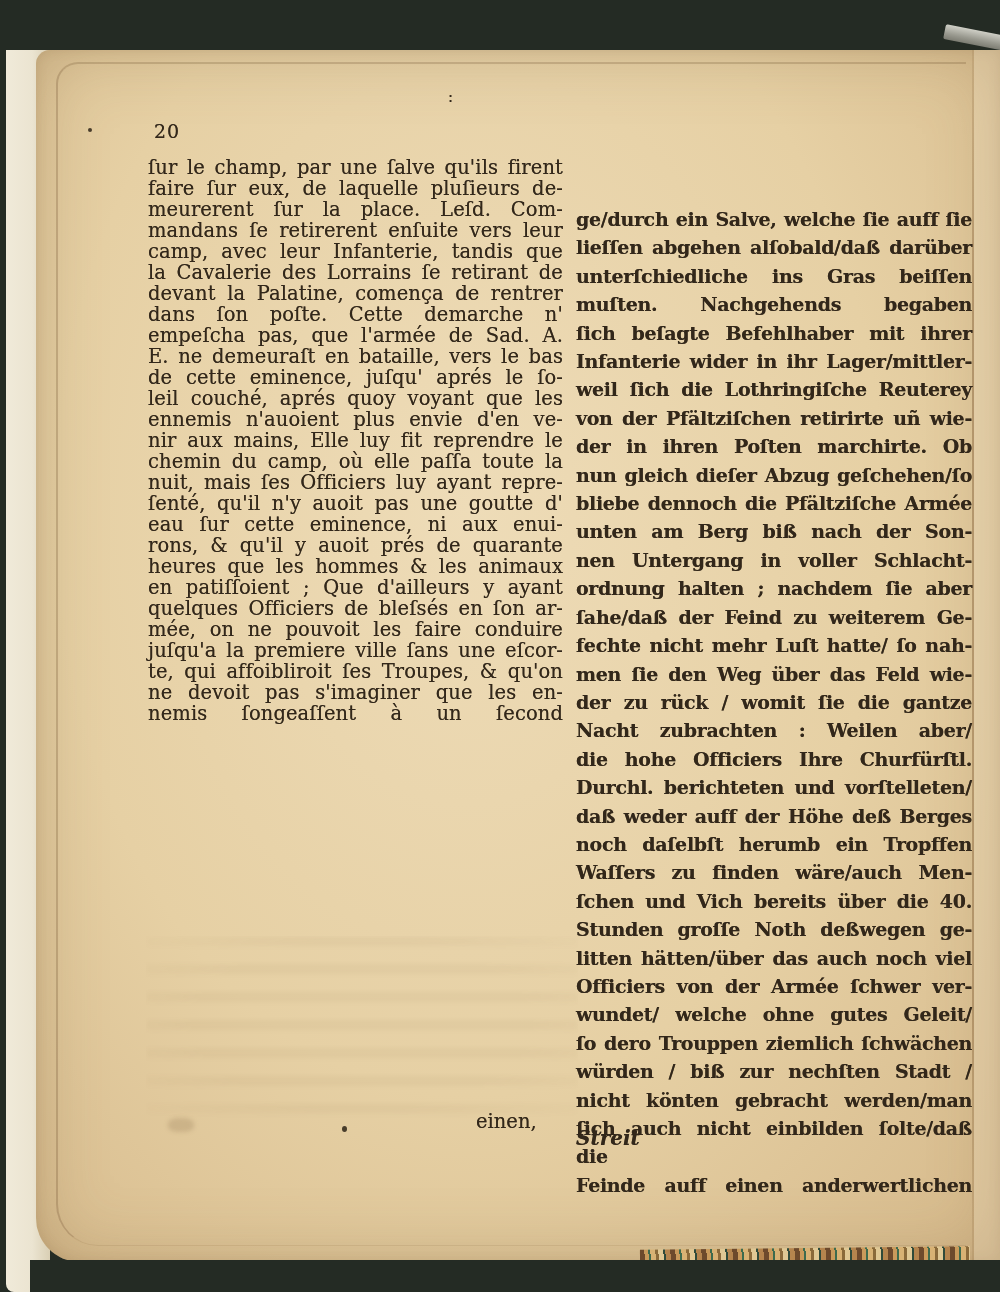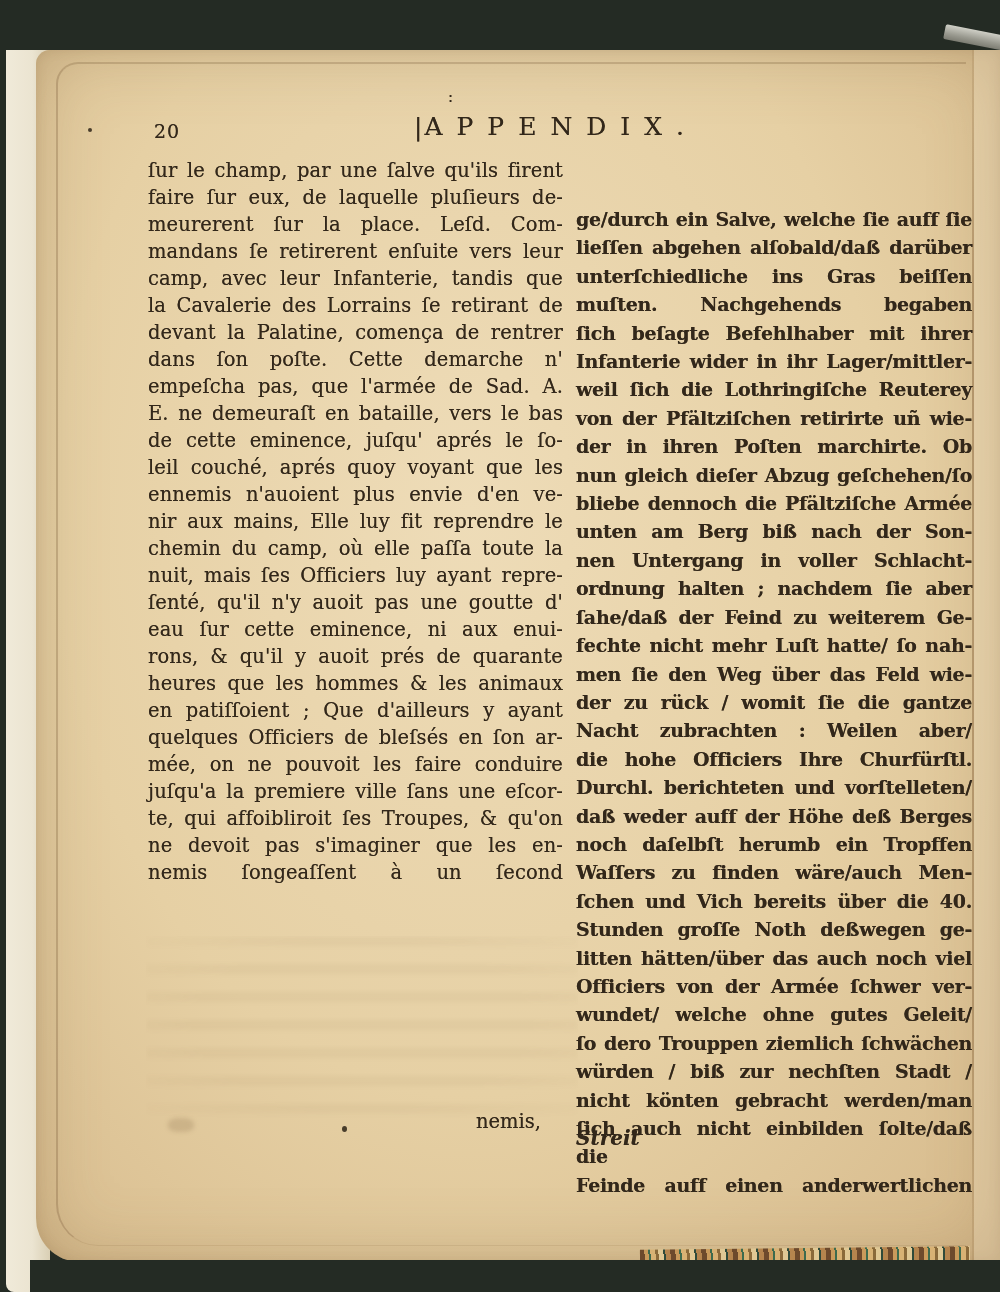--- a/index.html
+++ b/index.html
@@ -57,21 +57,21 @@
   }
   .gutter-crease{position:absolute;right:26px;top:0;bottom:0;width:2px;background:linear-gradient(180deg,rgba(130,95,55,.15),rgba(130,95,55,.45) 20%,rgba(130,95,55,.42) 80%,rgba(130,95,55,.15));}
   .gutter-strip{position:absolute;right:0;top:0;bottom:0;width:26px;background:rgba(255,246,222,.22);}
   
   .folio{position:absolute;left:118px;top:70px;font-size:19px;letter-spacing:1px;}
   .head-mark{position:absolute;left:412px;top:38px;font-size:15px;letter-spacing:1px;}
   .running-head{position:absolute;left:300px;top:62px;width:440px;text-align:center;font-size:25px;letter-spacing:14px;white-space:nowrap;}
   .running-head .pre{letter-spacing:2px;font-weight:400;}
   
   .col{position:absolute;top:107px;text-align:justify;text-align-last:justify;-moz-text-align-last:justify;}
-  .col-french{left:112px;width:415px;font-size:19.5px;line-height:27px;letter-spacing:.1px;}
+  .col-french{left:112px;width:415px;font-size:19.5px;line-height:21px;letter-spacing:.1px;}
   .col-german{left:540px;width:396px;font-size:19px;line-height:28.4px;font-weight:700;letter-spacing:-.3px;margin-top:48px;}
   .catchword-left{position:absolute;left:440px;top:1060px;font-size:19.5px;}
   .catchword-right{position:absolute;left:540px;top:1076px;width:396px;text-align:left;font-size:20px;font-weight:700;font-style:italic;}
   
   .showthrough{
     position:absolute;left:110px;top:886px;width:432px;height:196px;opacity:.55;
     background:repeating-linear-gradient(180deg,
       rgba(118,88,48,.10) 0 9px, rgba(118,88,48,.04) 9px 12px, transparent 12px 28px);
     filter:blur(2px);
     -webkit-mask-image:radial-gradient(ellipse at 50% 45%, #000 55%, transparent 100%);
@@ -90,26 +90,25 @@
 <div class="clasp"></div>
 <div class="underleaf"></div>
 
 <div class="leaf">
   <div class="inner-edge"></div>
   <div class="gutter-strip"></div>
   <div class="gutter-crease"></div>
 
   <div class="folio ink">20</div>
   <div class="head-mark ink">:</div>
-  <div class="running-head ink"><span class="pre">|</span><span>APPENDIX.</span></div>
 
   <div class="col col-french ink">ſur le champ, par une ſalve qu'ils firent<br>faire ſur eux, de laquelle pluſieurs de-<br>meurerent ſur la place.  Leſd. Com-<br>mandans ſe retirerent enſuite vers leur<br>camp, avec leur Infanterie, tandis que<br>la Cavalerie des Lorrains ſe retirant de<br>devant la Palatine, comença de rentrer<br>dans ſon poſte.  Cette demarche n'<br>empeſcha pas, que l'armée de Sad. A.<br>E. ne demeuraſt en bataille, vers le bas<br>de cette eminence, juſqu' aprés le ſo-<br>leil couché, aprés quoy voyant que les<br>ennemis n'auoient plus envie d'en ve-<br>nir aux mains, Elle luy fit reprendre le<br>chemin du camp, où elle paſſa toute la<br>nuit, mais ſes Officiers luy ayant repre-<br>ſenté, qu'il n'y auoit pas une goutte d'<br>eau ſur cette eminence, ni aux enui-<br>rons, &amp; qu'il y auoit prés de quarante<br>heures que les hommes &amp; les animaux<br>en patiſſoient ;  Que d'ailleurs y ayant<br>quelques Officiers de bleſsés en ſon ar-<br>mée, on ne pouvoit les faire conduire<br>juſqu'a la premiere ville ſans une eſcor-<br>te, qui affoibliroit ſes Troupes, &amp; qu'on<br>ne devoit pas s'imaginer que les en-<br>nemis ſongeaſſent à un ſecond</div>
   <div class="col col-german ink">ge/durch ein Salve, welche ſie auff ſie<br>lieſſen abgehen alſobald/daß darüber<br>unterſchiedliche ins Gras beiſſen<br>muſten.  Nachgehends begaben<br>ſich beſagte Befehlhaber mit ihrer<br>Infanterie wider in ihr Lager/mittler-<br>weil ſich die Lothringiſche Reuterey<br>von der Pfältziſchen retirirte uñ wie-<br>der in ihren Poſten marchirte.  Ob<br>nun gleich dieſer Abzug geſchehen/ſo<br>bliebe dennoch die Pfältziſche Armée<br>unten am Berg biß nach der Son-<br>nen Untergang in voller Schlacht-<br>ordnung halten ;  nachdem ſie aber<br>ſahe/daß der Feind zu weiterem Ge-<br>fechte nicht mehr Luſt hatte/ ſo nah-<br>men ſie den Weg über das Feld wie-<br>der zu rück /  womit ſie die gantze<br>Nacht zubrachten :  Weilen aber/<br>die hohe Officiers Ihre Churfürſtl.<br>Durchl. berichteten und vorſtelleten/<br>daß weder auff der Höhe deß Berges<br>noch daſelbſt herumb ein Tropffen<br>Waſſers zu finden wäre/auch Men-<br>ſchen und Vich bereits über die 40.<br>Stunden groſſe Noth deßwegen ge-<br>litten hätten/über das auch noch viel<br>Officiers von der Armée ſchwer ver-<br>wundet/ welche ohne gutes Geleit/<br>ſo dero Trouppen ziemlich ſchwächen<br>würden / biß zur nechſten Stadt /<br>nicht könten gebracht werden/man<br>ſich auch nicht einbilden ſolte/daß die<br>Feinde auff einen anderwertlichen</div>
 
-  <div class="catchword-left ink">nemis,</div>
+  <div class="catchword-left ink">einen,</div>
   <div class="catchword-right ink">Streit</div>
 
   <div class="showthrough"></div>
   <div class="speck s1"></div>
   <div class="speck s2"></div>
   <div class="smudge"></div>
 </div>
 
 <div class="marble-bottom"></div>
 <div class="band-bottom"></div>

